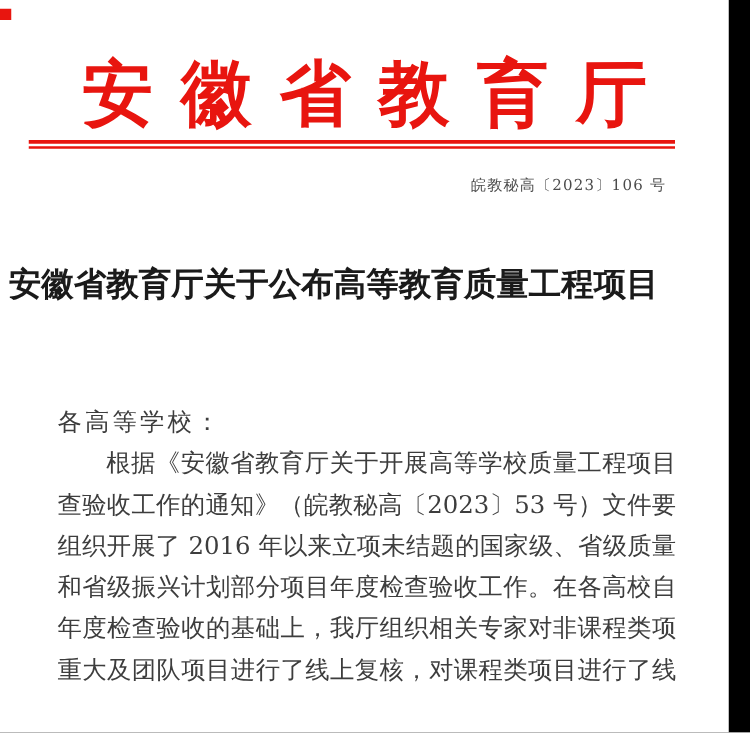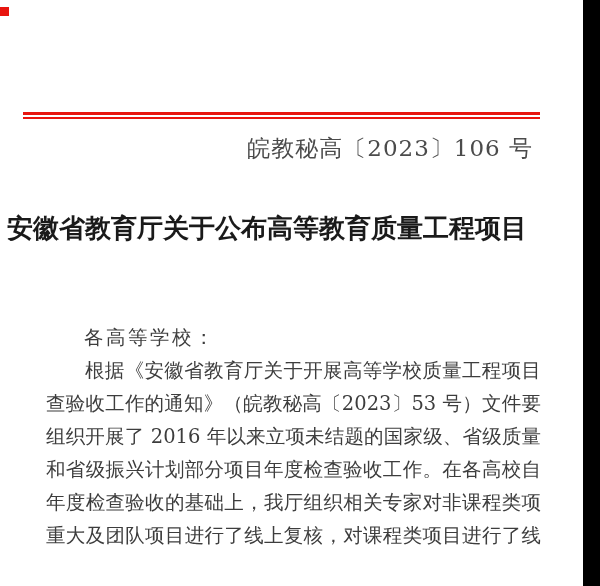--- a/index.html
+++ b/index.html
@@ -54,21 +54,21 @@
     border-bottom: 2px solid #e8150f;
   }
   .doc-number {
     position: absolute;
     top: 136px; left: 0;
     width: 583px;
     height: 24px;
     line-height: 24px;
     padding-right: 50px;
     text-align: right;
-    font-size: 23px;
+    font-size: 12px;
     letter-spacing: 1px;
     color: #4b4b4b;
   }
   .doc-title {
     position: absolute;
     top: 211px; left: 0;
     width: 534px;
     text-align: center;
     font-size: 26px;
     font-weight: bold;
@@ -82,21 +82,20 @@
     font-size: 19.5px;
     color: #3d3d3d;
   }
   .body-line {
     height: 33px;
     line-height: 33px;
     white-space: nowrap;
   }
   .salutation {
     letter-spacing: 2.5px;
-    margin-left: 38px;
   }
   .jline {
     white-space: normal;
     text-align: justify;
     text-align-last: justify;
     overflow: hidden;
   }
   .indent { text-indent: 2em; }
   .lastline {
     white-space: nowrap;
@@ -105,20 +104,21 @@
   }
 </style>
 </head>
 <body>
 
 <div class="page">
   <div class="content">
 
     <div class="corner-mark"></div>
 
+    <div class="letterhead">安徽省教育厅</div>
 
     <div class="double-rule"></div>
 
     <div class="doc-number">皖教秘高〔2023〕106 号</div>
 
     <div class="doc-title">
       <div>安徽省教育厅关于公布高等教育质量工程项目</div>
     </div>
 
     <div class="body-block">

